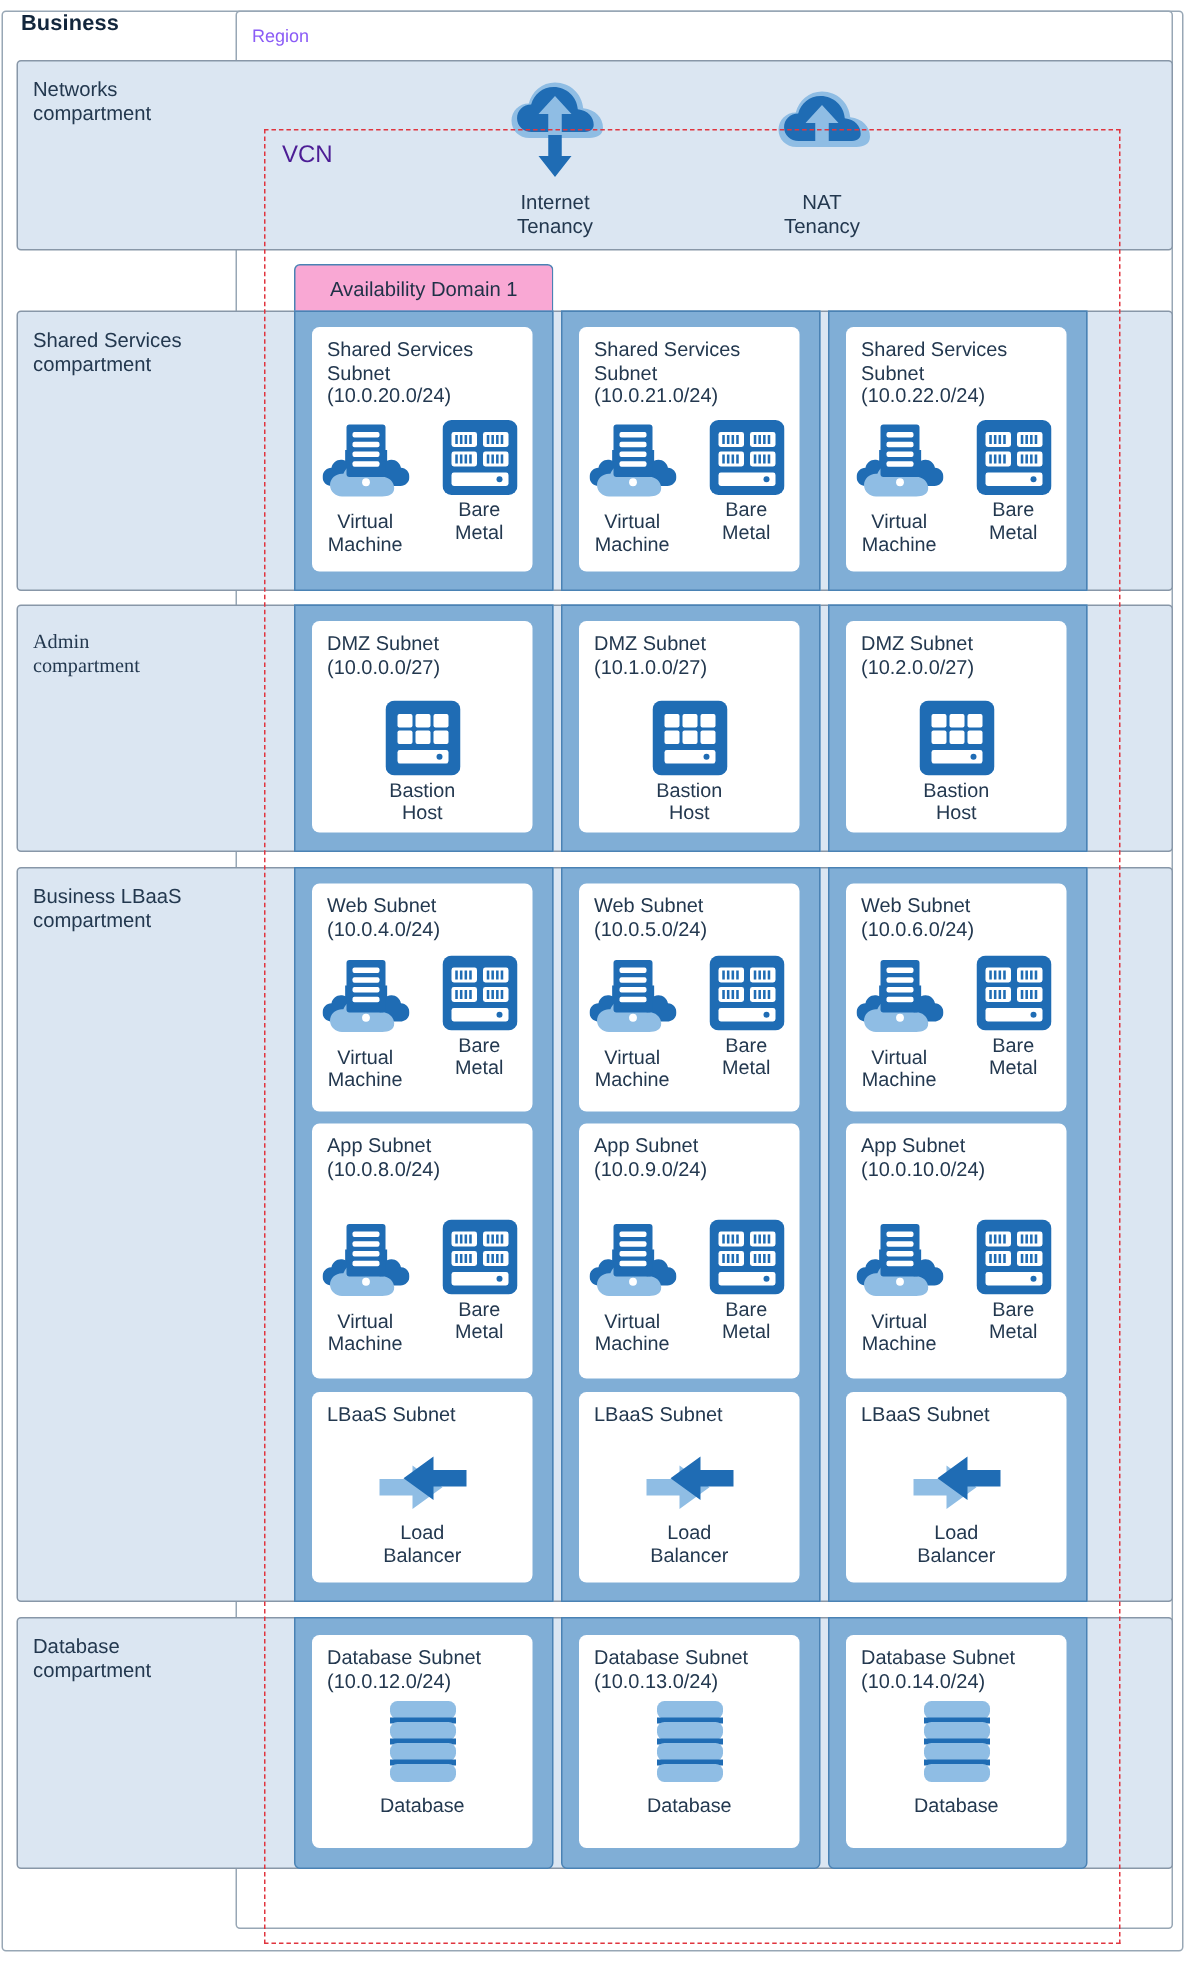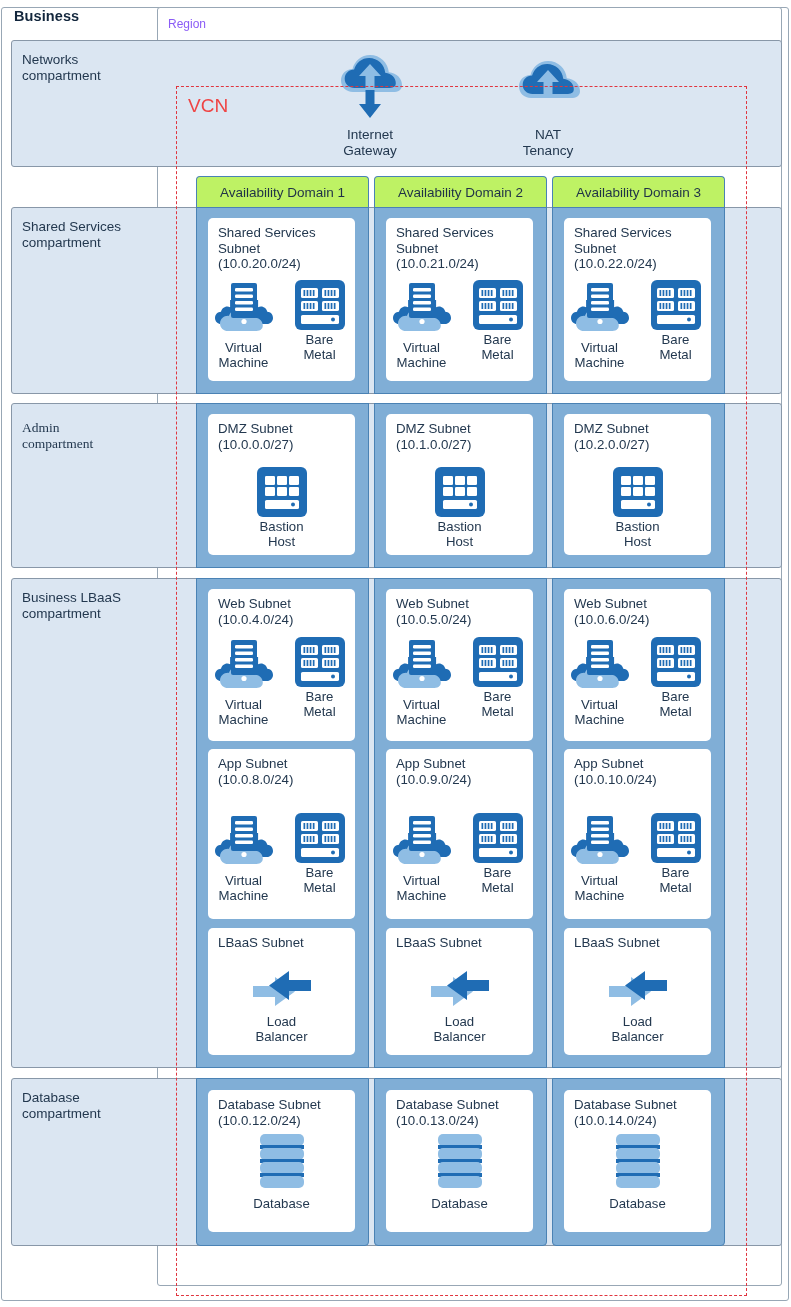--- a/index.html
+++ b/index.html
@@ -33,21 +33,21 @@
     font-size:12px;color:#8b5cf6;
   }
 
   
   .vcn-box{
     position:absolute;left:176px;top:86px;width:569px;height:1208px;
     border:1.6px dashed #e0353f;background:transparent;
   }
   .vcn-title{
     position:absolute;left:188px;top:95px;
-    font-size:19px;color:#ef4444;
+    font-size:16px;color:#4c1d95;
   }
 
   
   .compartment{
     position:absolute;
     background:#dbe6f2;
     border:1px solid #8897a8;
     border-radius:3px;
   }
   .compartment-label{
@@ -58,21 +58,21 @@
 
   
   .ad-col{
     position:absolute;
     background:#80aed6;
     border:1px solid #4a82b4;
     border-radius:4px;
   }
   .ad-head{
     position:absolute;
-    background:#bef264;
+    background:#f9a8d4;
     border:1px solid #4a82b4;
     border-bottom:none;
     border-radius:4px 4px 0 0;
     display:flex;align-items:center;justify-content:center;
     font-size:13.5px;color:#1f3147;
   }
 
   
   .subnet{
     position:absolute;
@@ -140,41 +140,35 @@
 compartment</div>
 
   <div class="gw" style="left:325px;top:48px;width:90px;">
     <svg width="78" height="78" viewBox="0 0 78 78">
       <path d="M22 44c-7 0-12-5-12-11.5S15 21 21.5 21C23.5 13 30.5 7 39 7c10 0 18 7.5 18.8 17.2C66 25 71 30.6 71 37.2 71 42 67 44 62 44z" fill="#8fbde4"></path>
       <path d="M23.5 40c-5.6 0-9.8-4-9.8-9.2 0-5.2 4.2-9.2 9.4-9.2 1.9-6.7 7.6-11.6 15-11.6 8.6 0 15.5 6.5 16.1 14.8 6.6.7 10.6 5.2 10.6 10.4 0 3.9-3.2 4.8-7.2 4.8z" fill="#1f6cb4"></path>
       <path d="M39 16l11 12h-6.5v14h-9V28H28z" fill="#8fbde4"></path>
       <path d="M34.5 42h9v14H50L39 70 28 56h6.5z" fill="#1f6cb4"></path>
     </svg>
     <div class="gw-cap">Internet
-Gateway</div>
+Tenancy</div>
   </div>
 
   <div class="gw" style="left:503px;top:48px;width:90px;">
     <svg width="78" height="78" viewBox="0 0 78 78">
       <path d="M22 50c-7 0-12-5-12-11.5S15 27 21.5 27C23.5 19 30.5 13 39 13c10 0 18 7.5 18.8 17.2C66 31 71 36.6 71 43.2 71 48 67 50 62 50z" fill="#8fbde4"></path>
       <path d="M23.5 46c-5.6 0-9.8-4-9.8-9.2 0-5.2 4.2-9.2 9.4-9.2 1.9-6.7 7.6-11.6 15-11.6 8.6 0 15.5 6.5 16.1 14.8 6.6.7 10.6 5.2 10.6 10.4 0 3.9-3.2 4.8-7.2 4.8z" fill="#1f6cb4"></path>
       <path d="M39 22l11 12h-6.5v14h-9V34H28z" fill="#8fbde4"></path>
     </svg>
     <div class="gw-cap">NAT
 Tenancy</div>
   </div>
 
   <div class="ad-head" style="left:196px;top:176px;width:171px;height:31px;">
     <span>Availability Domain 1</span>
-  </div>
-  <div class="ad-head" style="left:374px;top:176px;width:171px;height:31px;">
-    <span>Availability Domain 2</span>
-  </div>
-  <div class="ad-head" style="left:552px;top:176px;width:171px;height:31px;">
-    <span>Availability Domain 3</span>
   </div>
 
   <div class="ad-col" style="left:196px;top:207px;width:171px;height:185px;border-radius:0;"></div>
   <div class="ad-col" style="left:374px;top:207px;width:171px;height:185px;border-radius:0;"></div>
   <div class="ad-col" style="left:552px;top:207px;width:171px;height:185px;border-radius:0;"></div>
 
   <div class="ad-col" style="left:196px;top:403px;width:171px;height:163px;border-radius:0;"></div>
   <div class="ad-col" style="left:374px;top:403px;width:171px;height:163px;border-radius:0;"></div>
   <div class="ad-col" style="left:552px;top:403px;width:171px;height:163px;border-radius:0;"></div>
 

